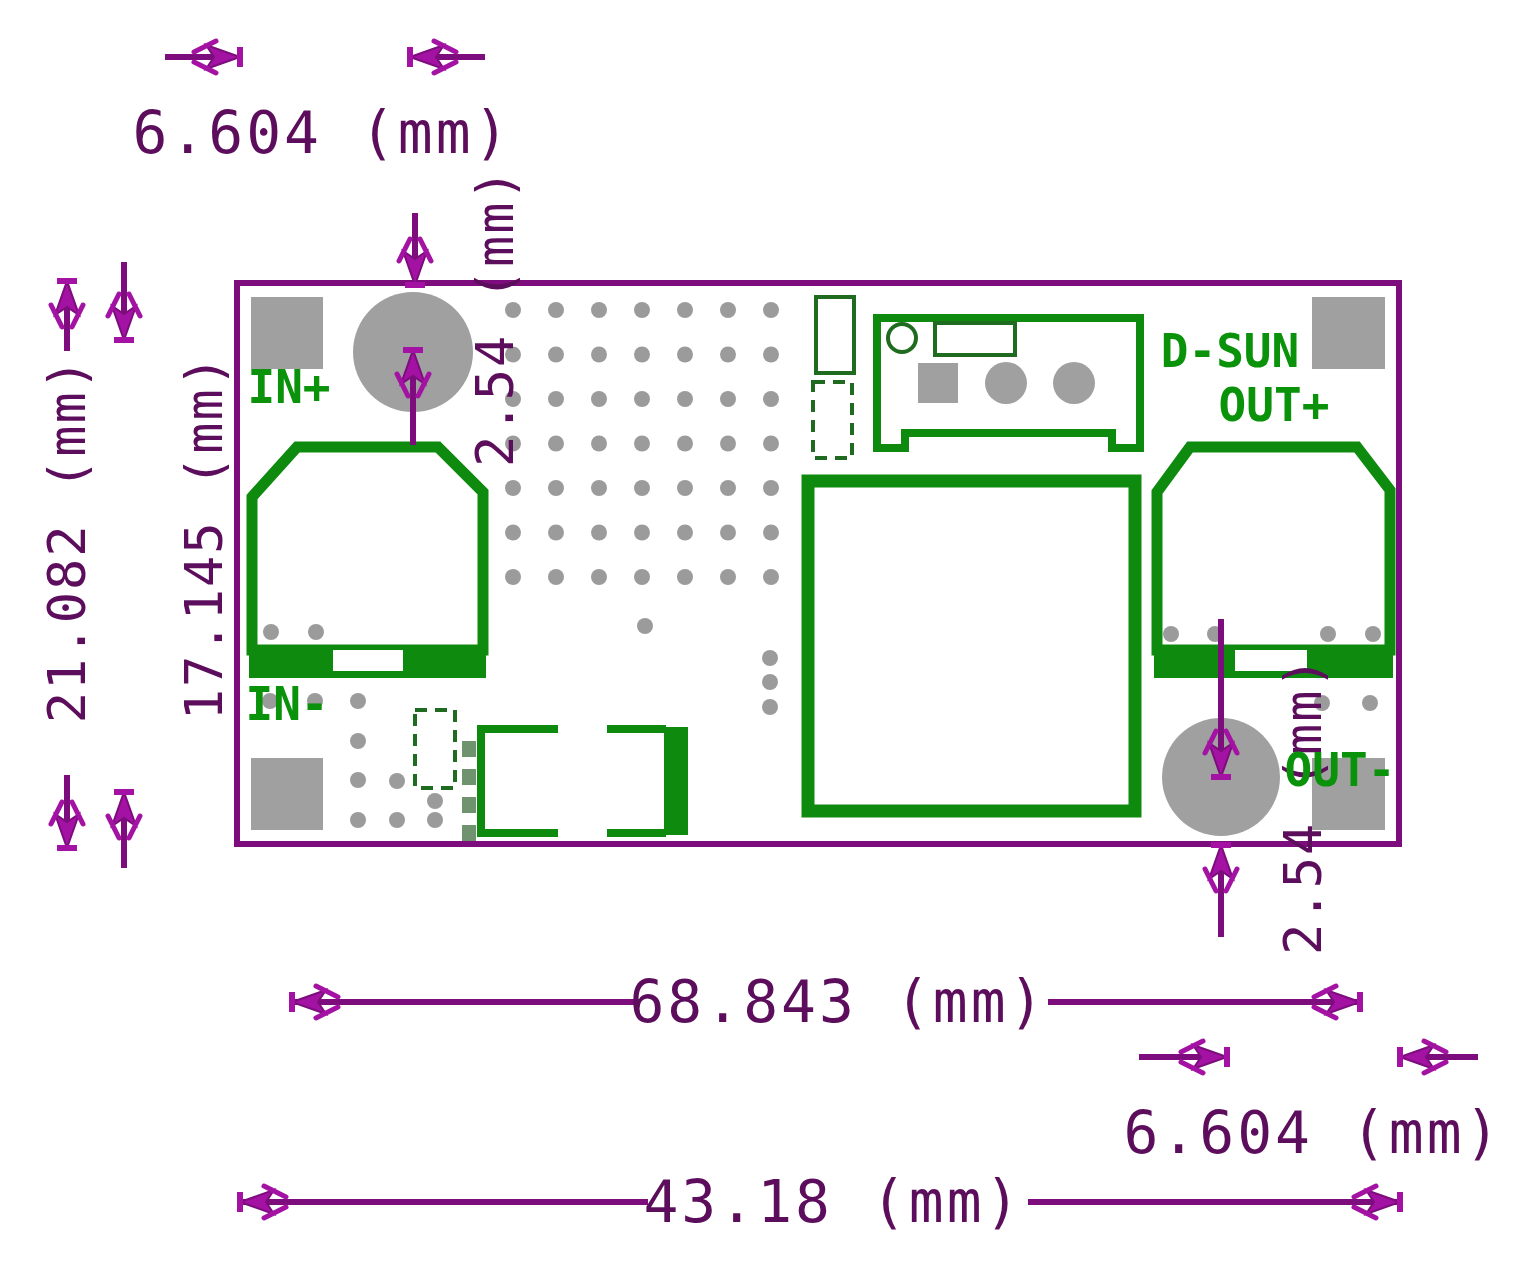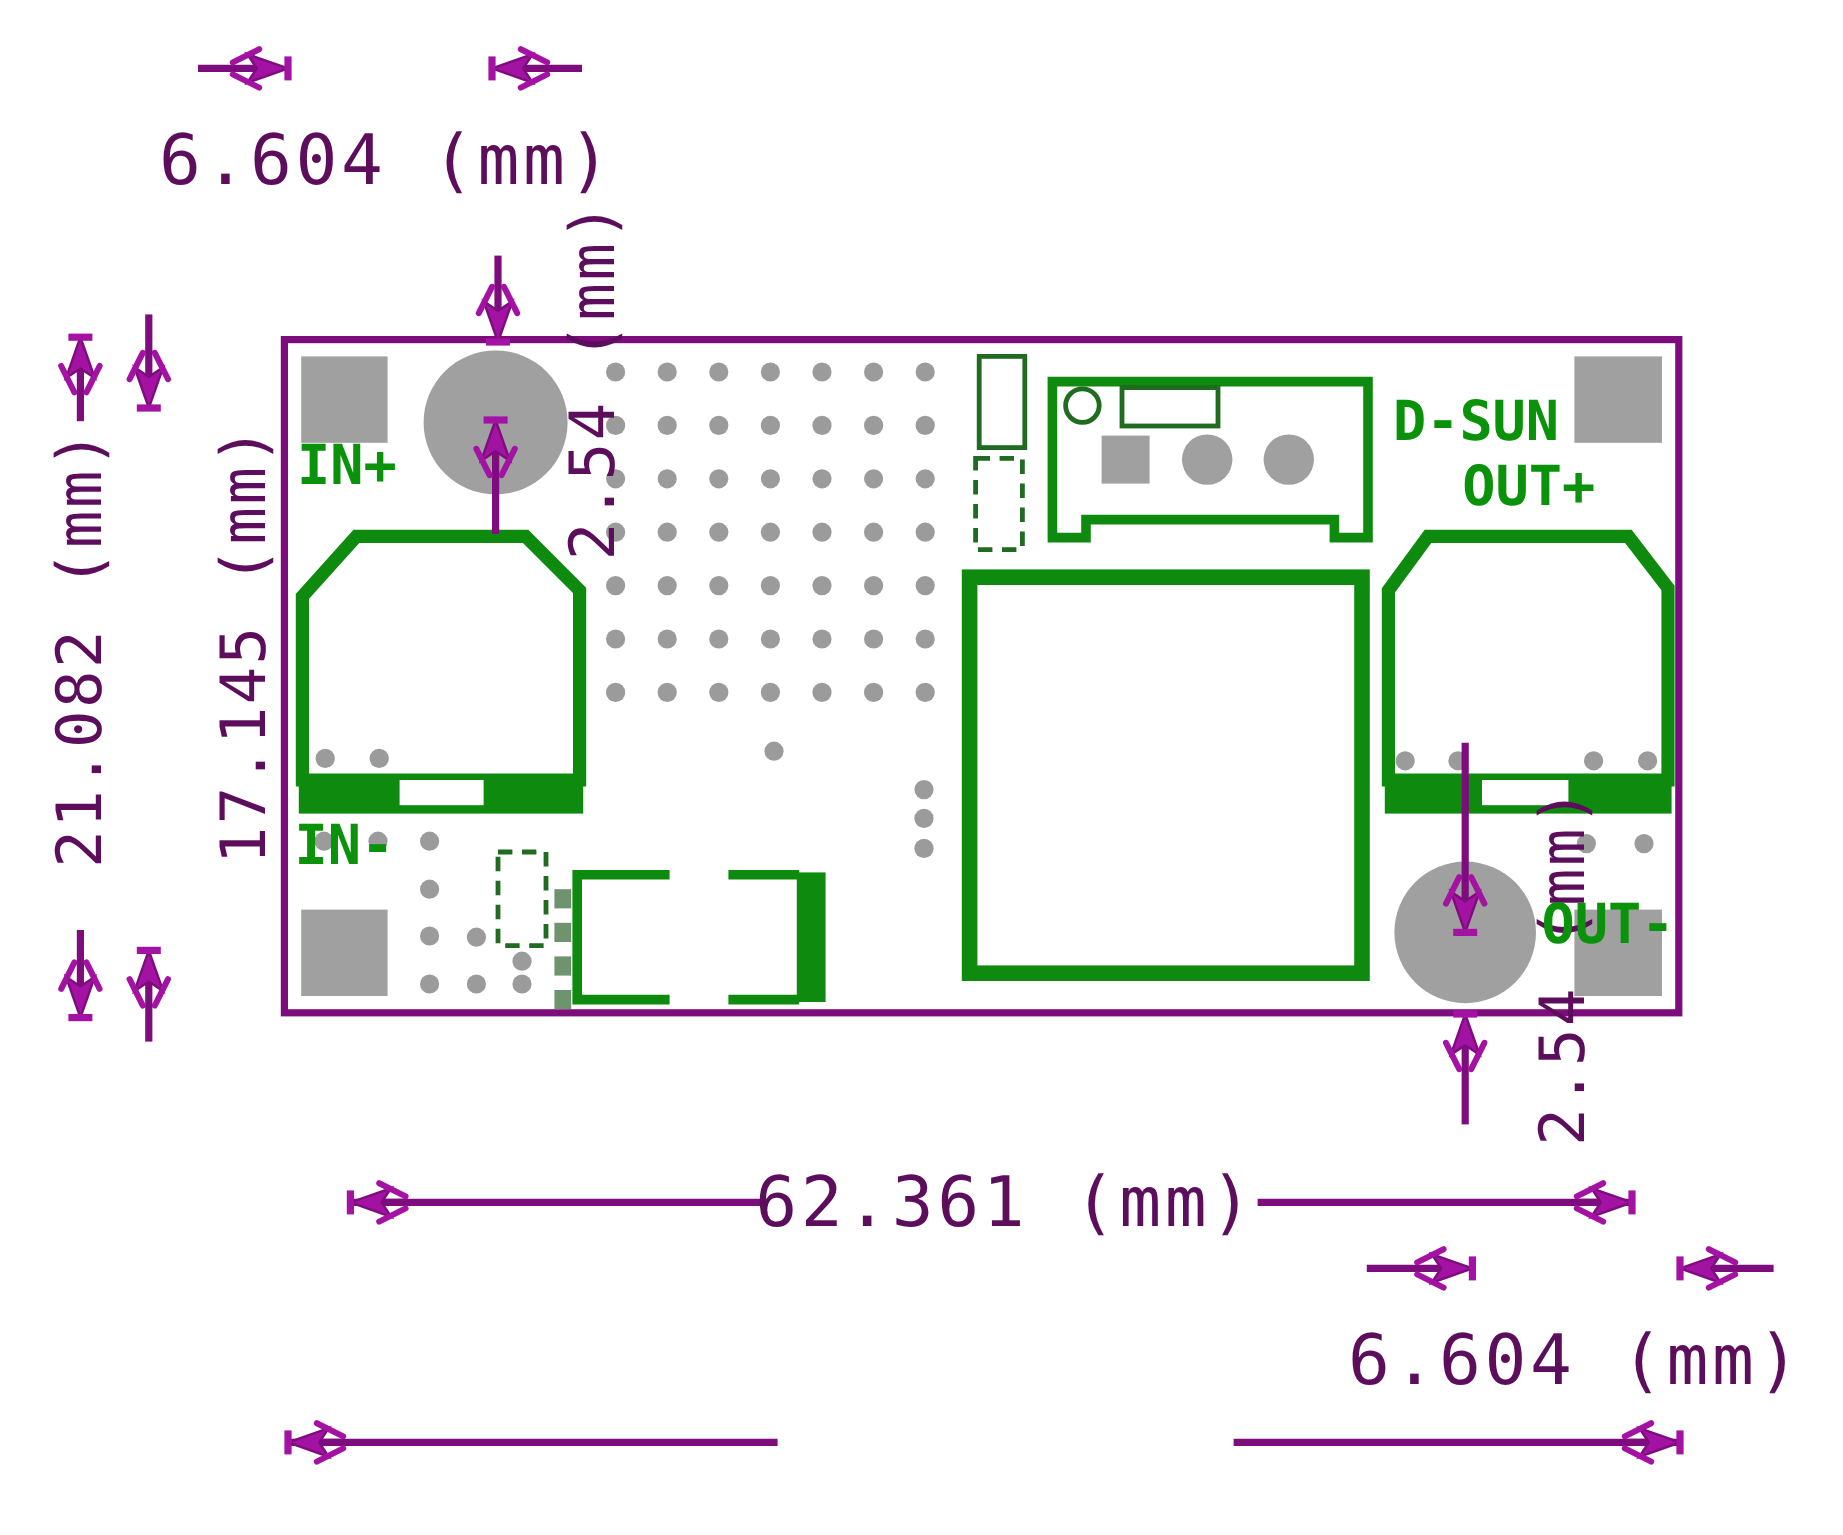--- a/index.html
+++ b/index.html
@@ -293,21 +293,22 @@
             <line x1="-24" y1="16" x2="-46" y2="5" class="afl"></line>
           </g>
         </g>
     </g>
   </svg>
 
   <div class="dim abs" style="left:322px;top:133px">6.604 (mm)</div>
   <div class="dim dimv abs rot" style="left:495px;top:317px">2.54 (mm)</div>
   <div class="dim dimv abs rot" style="left:67px;top:540px">21.082 (mm)</div>
   <div class="dim dimv abs rot" style="left:204px;top:537px">17.145 (mm)</div>
-  <div class="dim abs" style="left:838px;top:1002px">62.361 (mm)</div>
+  <div class="dim abs" style="left:838px;top:1002px">68.843 (mm)</div>
+  <div class="dim abs" style="left:833px;top:1202px">43.18 (mm)</div>
   <div class="dim abs" style="left:1313px;top:1133px">6.604 (mm)</div>
   <div class="dim dimv abs rot" style="left:1303px;top:805px">2.54 (mm)</div>
 
   <div class="lbl abs" style="left:289px;top:387px">IN+</div>
   <div class="lbl abs" style="left:287px;top:704px">IN-</div>
   <div class="lbl abs" style="left:1274px;top:405px">OUT+</div>
   <div class="lbl abs" style="left:1340px;top:770px">OUT-</div>
   <div class="lbl abs" style="left:1230px;top:351px">D-SUN</div>
 
 </div>

